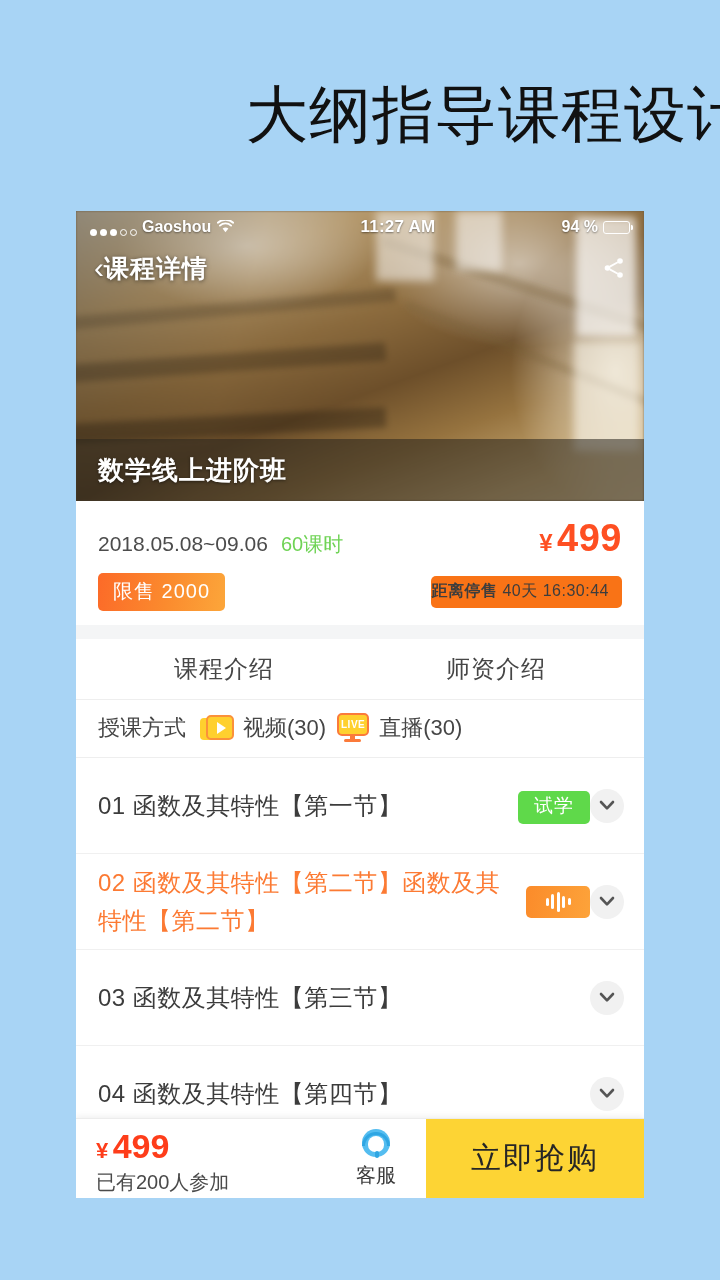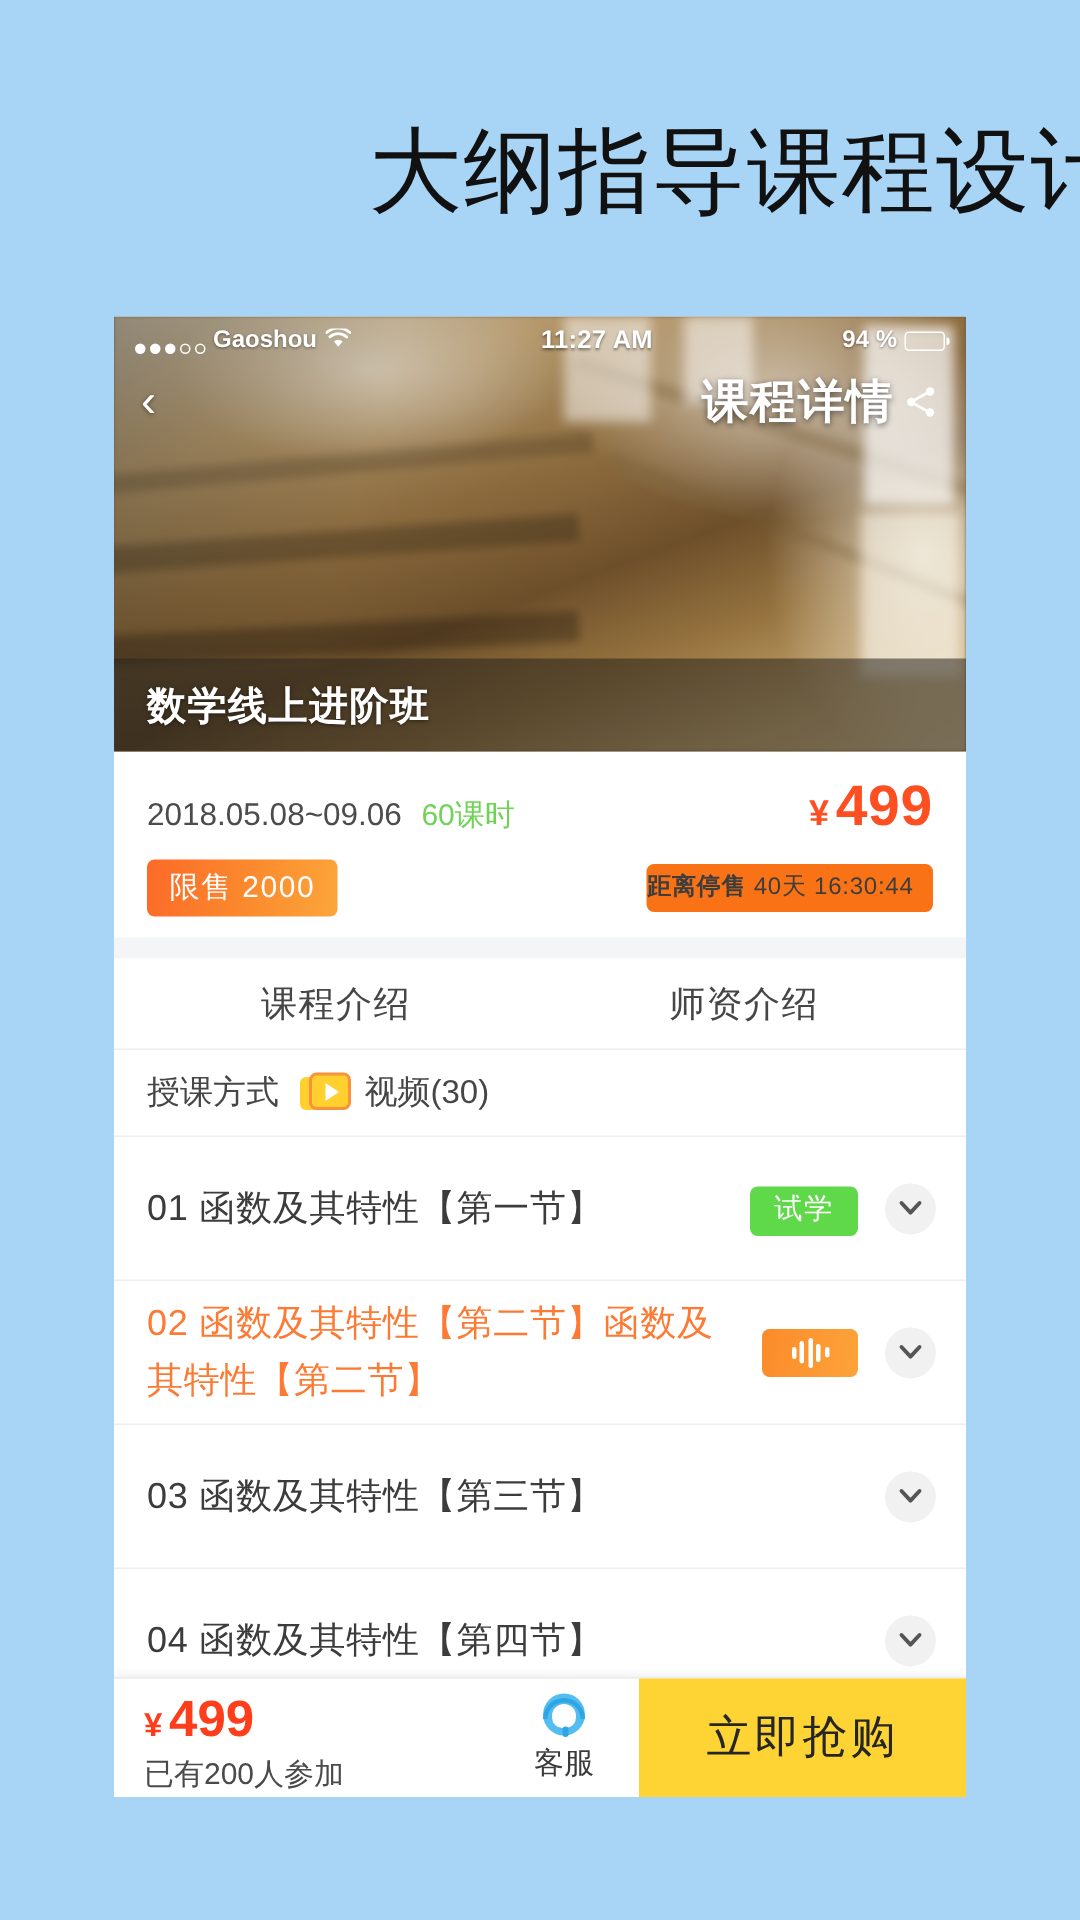--- a/index.html
+++ b/index.html
@@ -129,22 +129,22 @@
     height: 50px;
     display: flex;
     align-items: center;
     padding: 0 18px;
     box-sizing: border-box;
     color: #fff;
   }
   .nav-back { font-size: 30px; line-height: 1; font-weight: 300; text-shadow: 0 1px 3px rgba(0,0,0,0.5); cursor: pointer; }
   .nav-title {
     flex: 1;
-    text-align: right;
-    font-size: 31px;
+    text-align: left;
+    font-size: 25px;
     font-weight: bold;
     text-shadow: 0 1px 4px rgba(0,0,0,0.55);
     letter-spacing: 1px;
   }
   .nav-share { width: 30px; display: flex; justify-content: flex-end; cursor: pointer; }
 
   .hero-caption {
     position: absolute;
     left: 0;
     bottom: 0;
@@ -325,21 +325,20 @@
     flex: 1;
     font-size: 24px;
     color: #3c3c3c;
     line-height: 1.55;
     padding-right: 14px;
     letter-spacing: 0.5px;
   }
   .lesson.active .title { color: #fc7a33; }
   .tag {
     flex: none;
-    margin-right: 18px;
     font-family: Liberation Mono, monospace;
   }
   .tag-trial {
     background: #5fd94a;
     color: #fff;
     font-size: 19px;
     padding: 5px 16px 6px 16px;
     border-radius: 5px;
     letter-spacing: 1px;
   }
@@ -549,20 +548,30 @@
     <span class="method-label">授课方式</span>
     <span class="method-item">
       <span class="icon-video">
         <span class="back"></span>
         <span class="front">
             <span class="tri"></span>
           </span>
       </span>
       <span class="txt">视频(30)</span>
     </span>
+    <span class="method-item">
+      <span class="icon-live">
+        <span class="screen">
+            <span class="lbl">LIVE</span>
+          </span>
+        <span class="stand"></span>
+        <span class="base"></span>
+      </span>
+      <span class="txt">直播(30)</span>
+    </span>
   </div>
 
   <div class="lesson-list">
 
     <div class="lesson">
       <div class="title">01 函数及其特性【第一节】</div>
       <div class="tag">
         <span class="tag-trial">试学</span>
       </div>
       <div class="chev">

